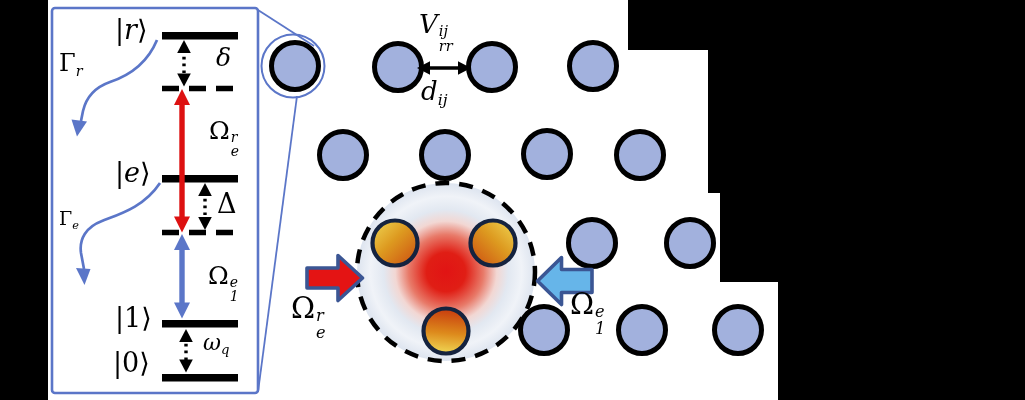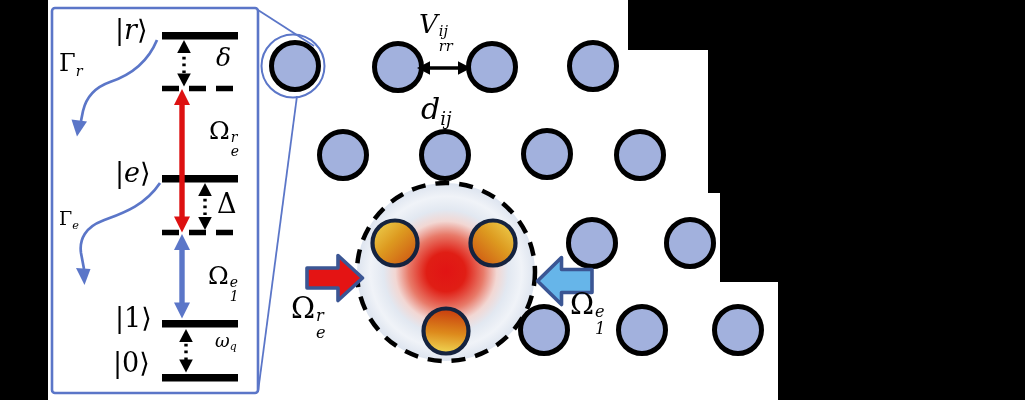--- a/index.html
+++ b/index.html
@@ -171,34 +171,34 @@
   </div>
   <div class="mlabel" style="left:208px;top:263px;font-size:25px">
     <span>Ω</span><span class="stack">
         <span>e</span>
         <span>1</span>
       </span>
   </div>
   <div class="mlabel" style="left:115px;top:304px;font-size:27px">
     <span>|</span><span>1</span><span>⟩</span>
   </div>
-  <div class="mlabel it" style="left:215px;top:332px;font-size:18px">
+  <div class="mlabel it" style="left:203px;top:332px;font-size:22px">
     <span>ω</span><span class="sub">q</span>
   </div>
   <div class="mlabel" style="left:113px;top:349px;font-size:27px">
     <span>|</span><span>0</span><span>⟩</span>
   </div>
 
   <div class="mlabel it" style="left:419px;top:11px;font-size:26px">
     <span>V</span><span class="stack">
         <span>ij</span>
         <span>rr</span>
       </span>
   </div>
-  <div class="mlabel it" style="left:421px;top:94px;font-size:30px">
+  <div class="mlabel it" style="left:421px;top:78px;font-size:26px">
     <span>d</span><span class="sub">ij</span>
   </div>
 
   <div class="mlabel" style="left:291px;top:294px;font-size:29px">
     <span>Ω</span><span class="stack">
         <span>r</span>
         <span>e</span>
       </span>
   </div>
   <div class="mlabel" style="left:570px;top:290px;font-size:29px">

